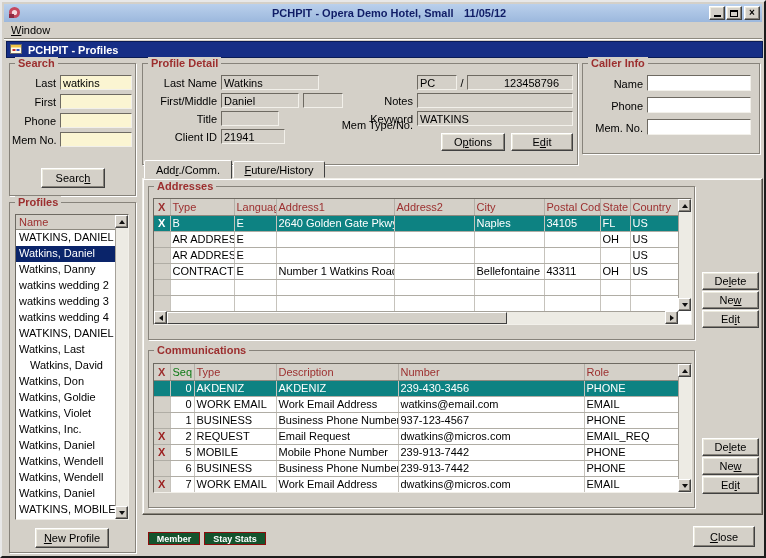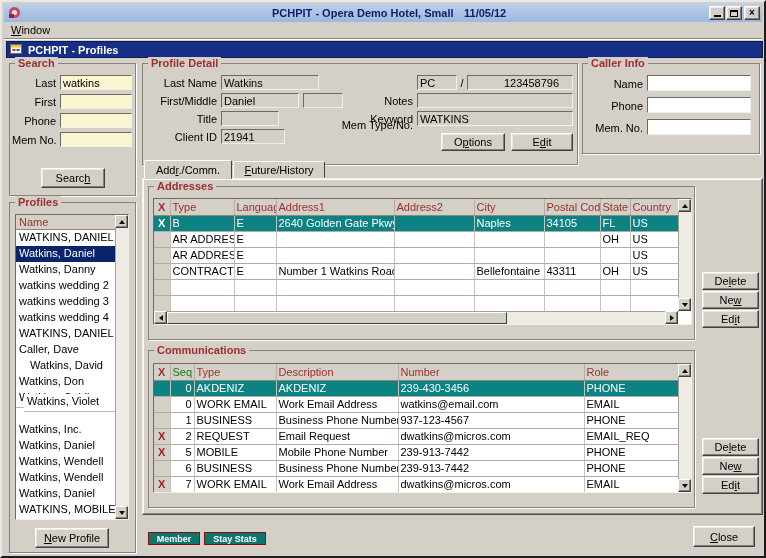--- a/index.html
+++ b/index.html
@@ -68,21 +68,21 @@
   .hthumb { position:absolute; left:13px; top:0; height:12px; background:#d4d0c8; border:1px solid; border-color:#fff #404040 #404040 #fff; }
 
   
   .list { position:absolute; background:#fff; border:1px solid; border-color:#6e6a62 #f2f0ea #f2f0ea #6e6a62; overflow:hidden; }
   .lhead { position:absolute; left:0; top:0; right:13px; height:15px; background:#d4d0c8; color:#9c2f2f;
            padding:1px 0 0 3px; border-bottom:1px solid #8d897f; font-size:11px; }
   .li { position:absolute; left:0; right:13px; height:18px; line-height:15px; padding-left:3px; font-size:11px;
         border-bottom:1px solid #bcb9b1; background:#fff; white-space:nowrap; overflow:hidden; }
   .li.sel { background:#0a246a; color:#fff; }
 
-  .badge { position:absolute; height:13px; background:#0f766e; color:#fff; font-weight:bold; font-size:9px;
+  .badge { position:absolute; height:13px; background:#14532d; color:#fff; font-weight:bold; font-size:9px;
            text-align:center; line-height:12px; border:1px solid #8c0c0c; }
   u { text-decoration:underline; }
 </style>
 </head>
 <body>
 
 <div id="window">
 
   <div class="abs titlebar">
     <span class="abs" style="left:4px;top:2px;">
@@ -138,25 +138,25 @@
     <span class="legend">Profiles</span>
     <div class="list" style="left:5px;top:11px;width:114px;height:306px;">
       <div class="lhead">Name</div>
       <div class="li" style="top:15px;">WATKINS, DANIEL</div>
       <div class="li sel" style="top:31px;">Watkins, Daniel</div>
       <div class="li" style="top:47px;">Watkins, Danny</div>
       <div class="li" style="top:63px;">watkins wedding 2</div>
       <div class="li" style="top:79px;">watkins wedding 3</div>
       <div class="li" style="top:95px;">watkins wedding 4</div>
       <div class="li" style="top:111px;">WATKINS, DANIEL</div>
-      <div class="li" style="top:127px;">Caller, Dave</div>
+      <div class="li" style="top:127px;">Watkins, Last</div>
       <div class="li" style="top:143px;padding-left:14px;">Watkins, David</div>
       <div class="li" style="top:159px;">Watkins, Don</div>
       <div class="li" style="top:175px;">Watkins, Goldie</div>
-      <div class="li" style="top:179px;margin-left:8px;">Watkins, Violet</div>
+      <div class="li" style="top:191px;">Watkins, Violet</div>
       <div class="li" style="top:207px;">Watkins, Inc.</div>
       <div class="li" style="top:223px;">Watkins, Daniel</div>
       <div class="li" style="top:239px;">Watkins, Wendell</div>
       <div class="li" style="top:255px;">Watkins, Wendell</div>
       <div class="li" style="top:271px;">Watkins, Daniel</div>
       <div class="li" style="top:287px;">WATKINS, MOBILE</div>
       <div class="vsb">
         <span class="sbtn" style="left:-1px;top:0;">
             <span class="tri-u"></span>
           </span>

